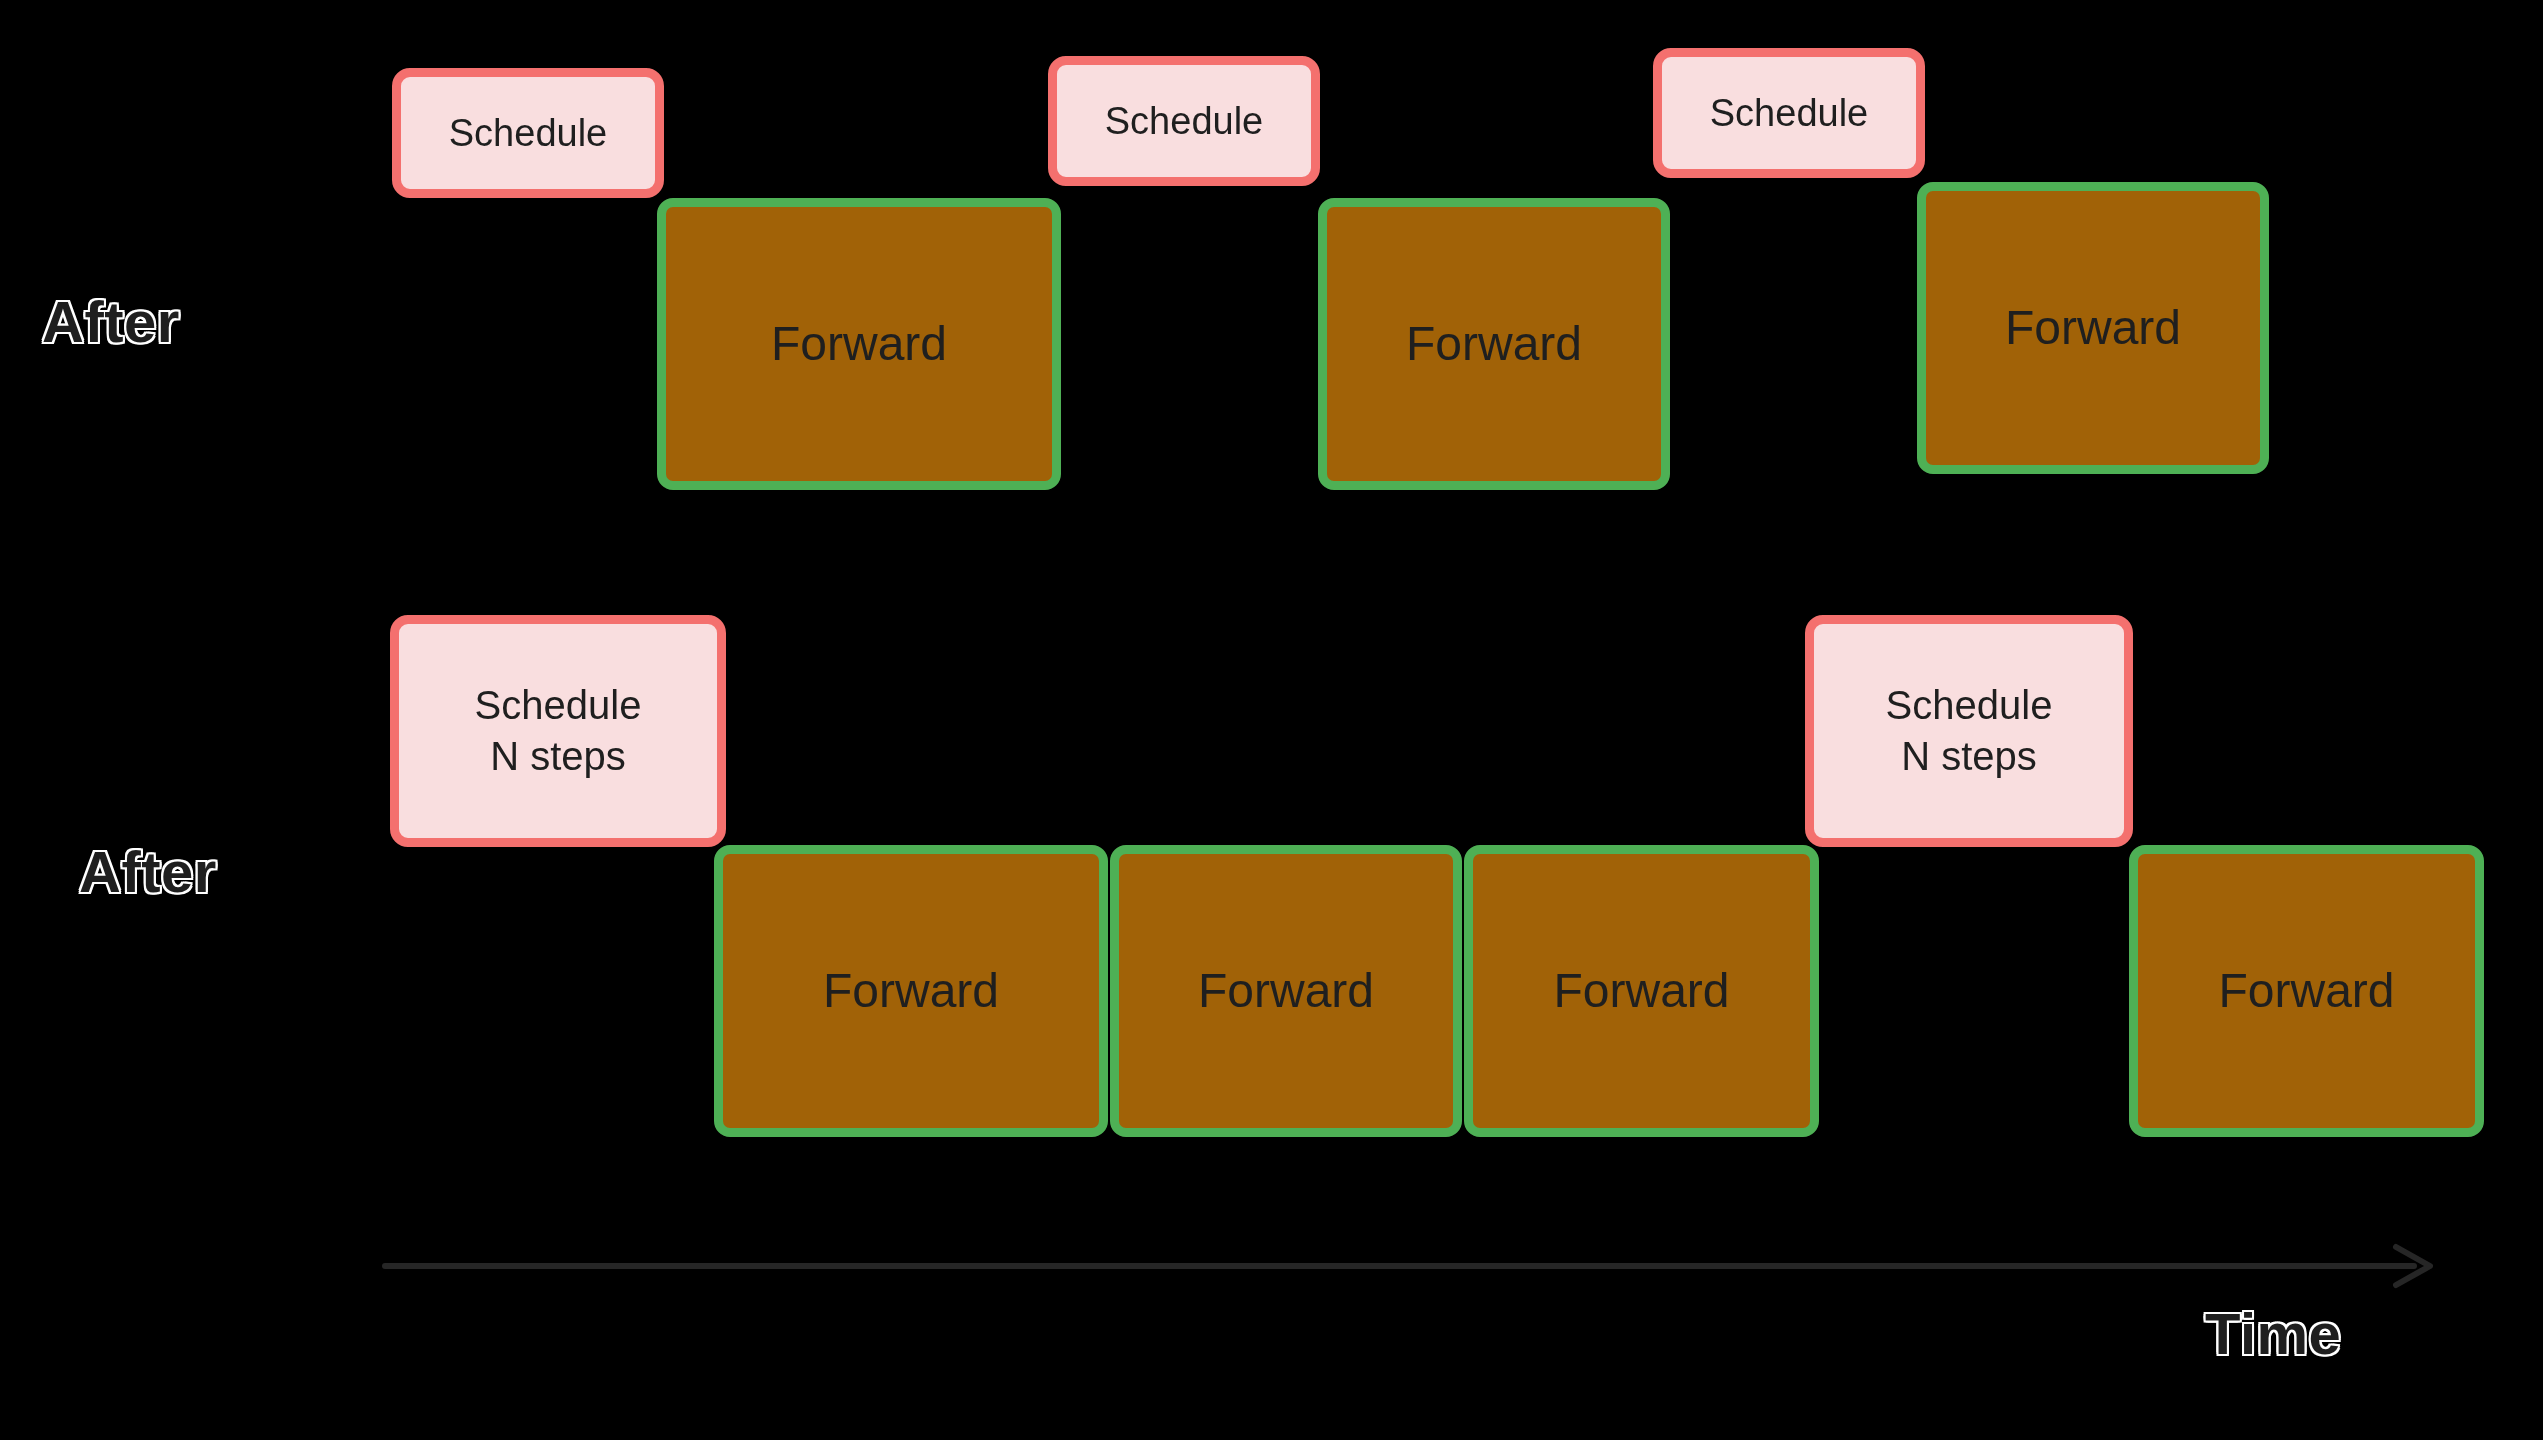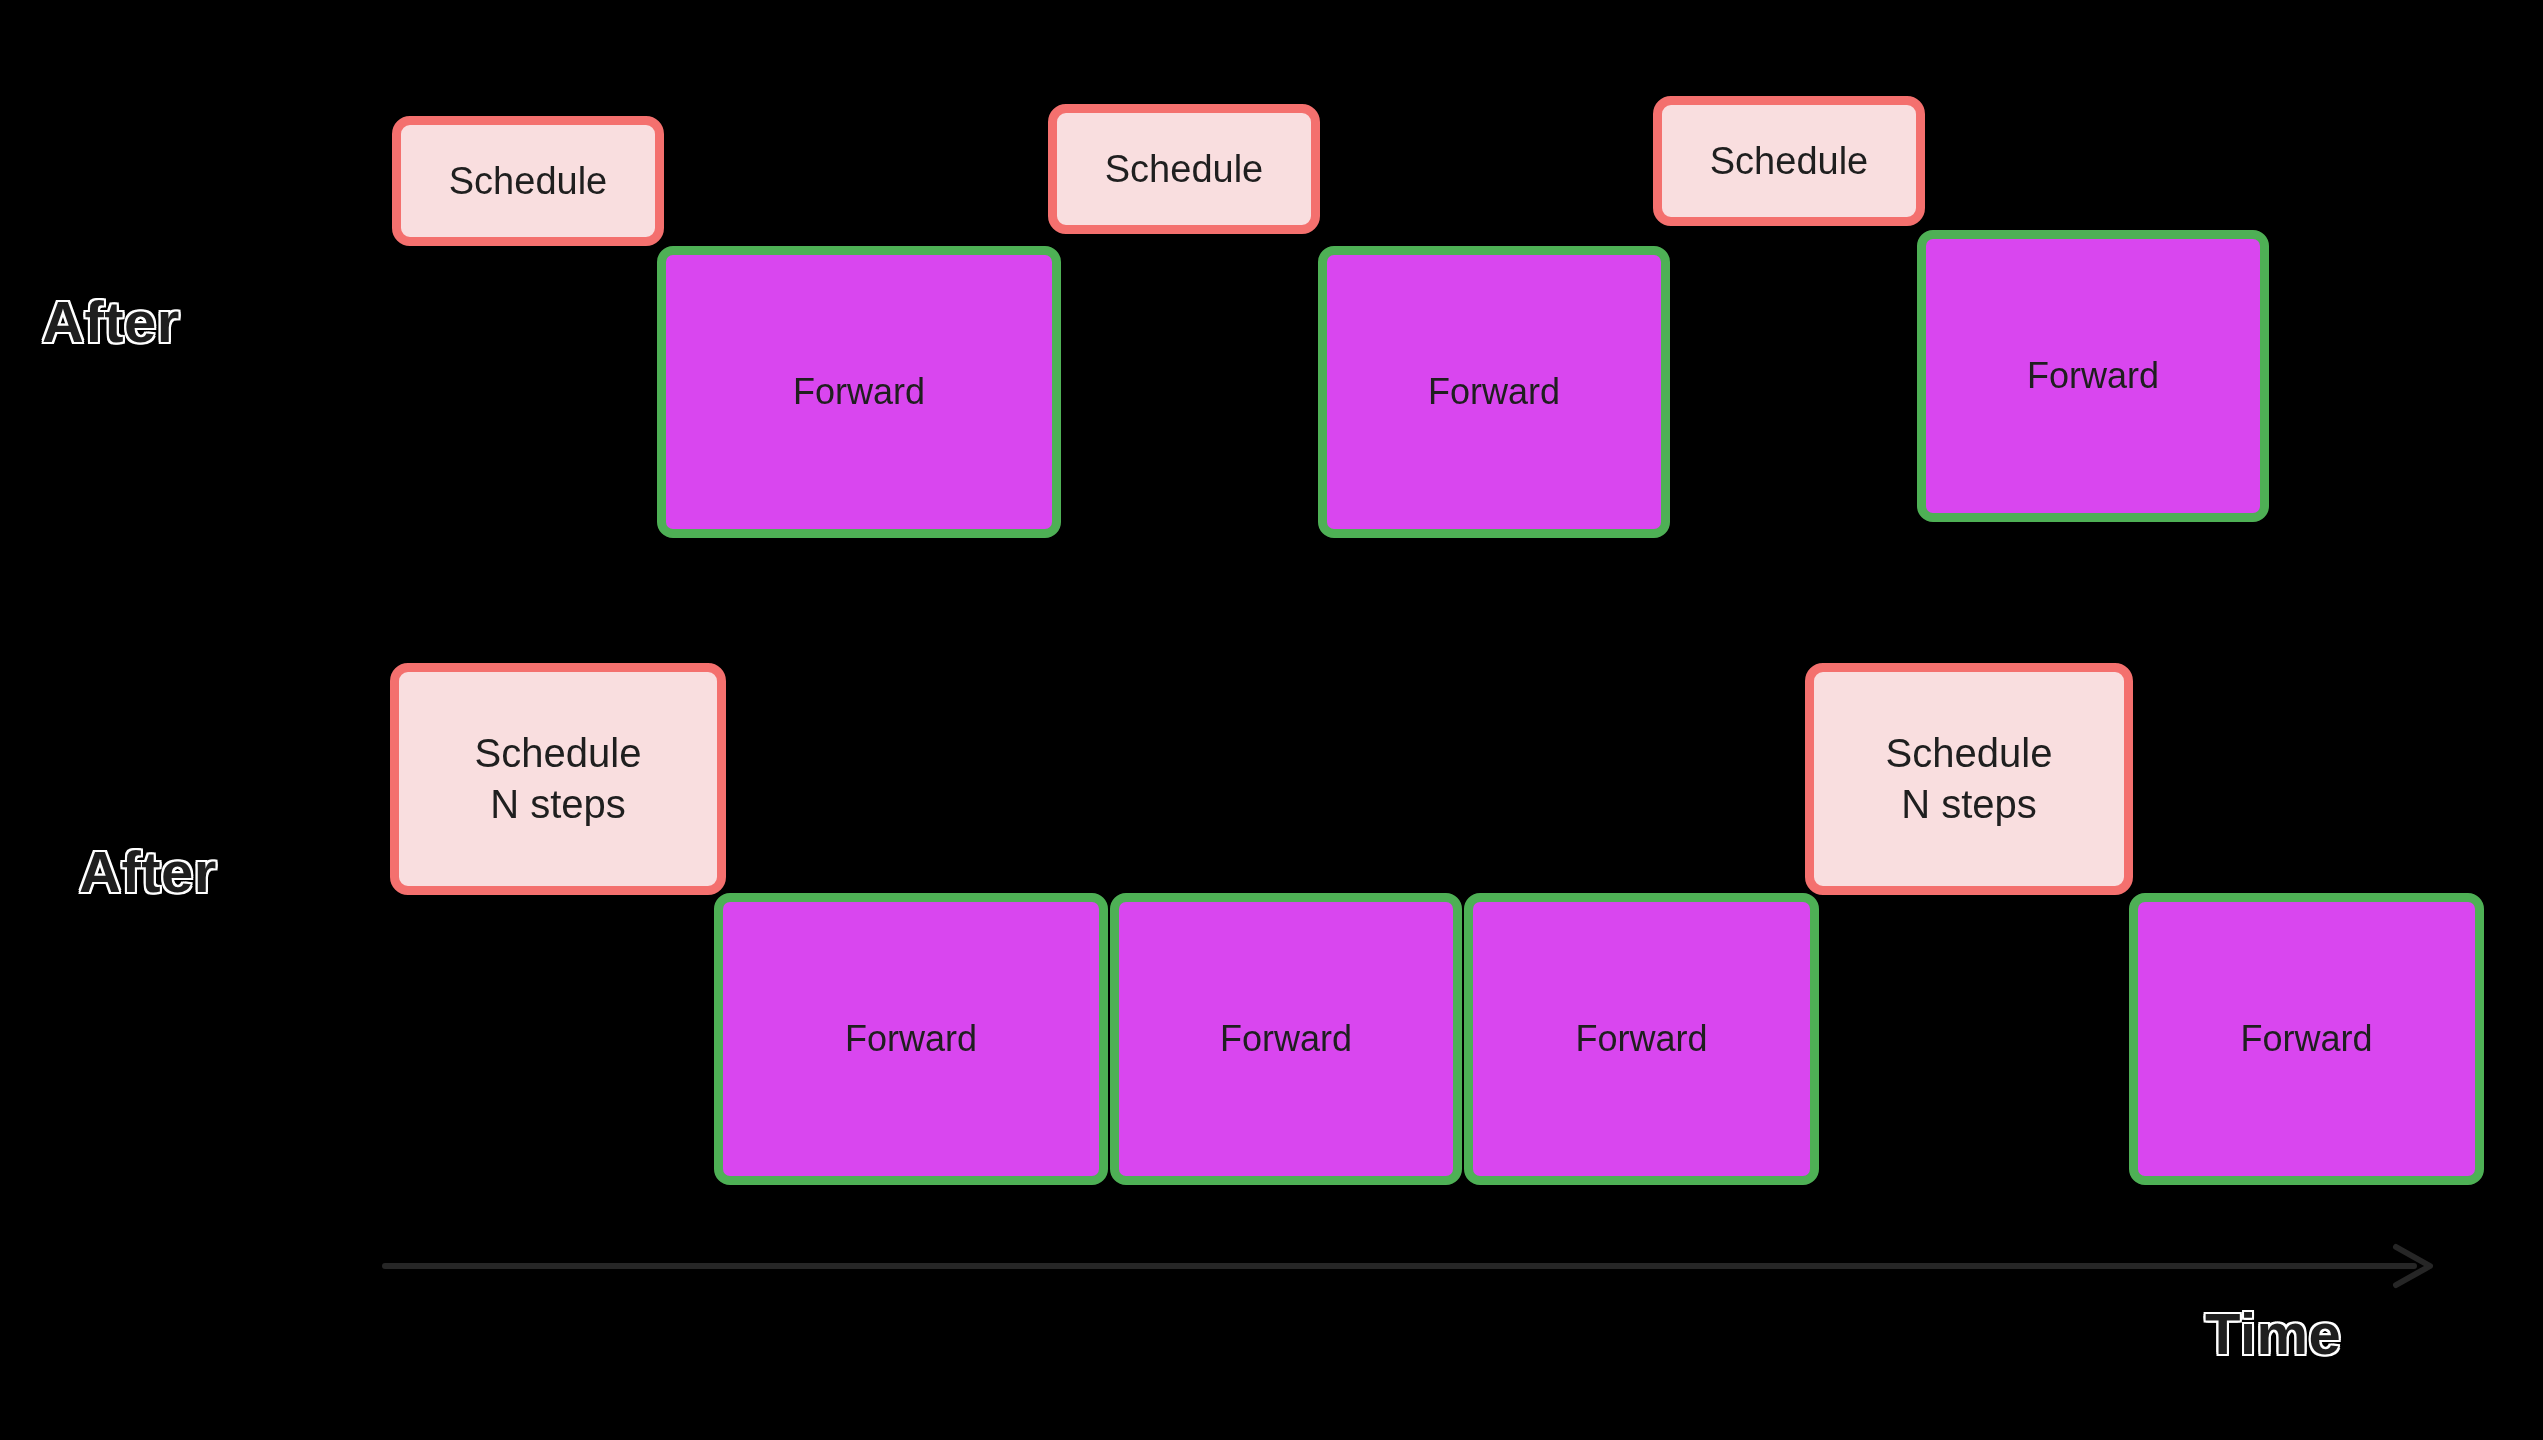--- a/index.html
+++ b/index.html
@@ -38,41 +38,40 @@
     position: absolute;
     box-sizing: border-box;
     display: flex;
     align-items: center;
     justify-content: center;
     text-align: center;
     border-radius: 14px;
     line-height: 1.28;
     color: #1f1f1f;
     font-weight: 400;
-    margin-top: 48px;
   }
   .node .label {
     display: block;
     white-space: pre-line;
   }
 
   .node.schedule {
     background: #f9dedf;
     border: 9px solid #f4706e;
     border-radius: 18px;
     font-size: 38px;
   }
   .node.schedule.multi {
     font-size: 40px;
   }
   .node.forward {
-    background: #d946ef;
+    background: #a16207;
     border: 9px solid #4eb055;
     border-radius: 16px;
-    font-size: 36px;
+    font-size: 48px;
   }
 
   
   #time-axis {
     position: absolute;
   }
   .axis-label {
     position: absolute;
     font-size: 58px;
     font-weight: 700;

